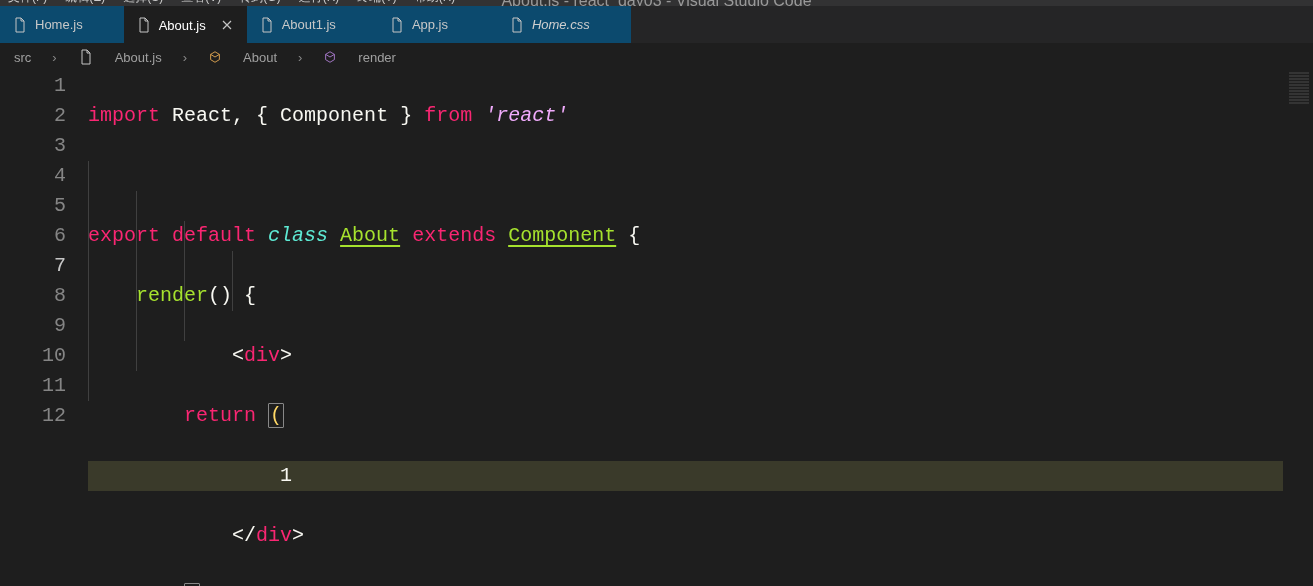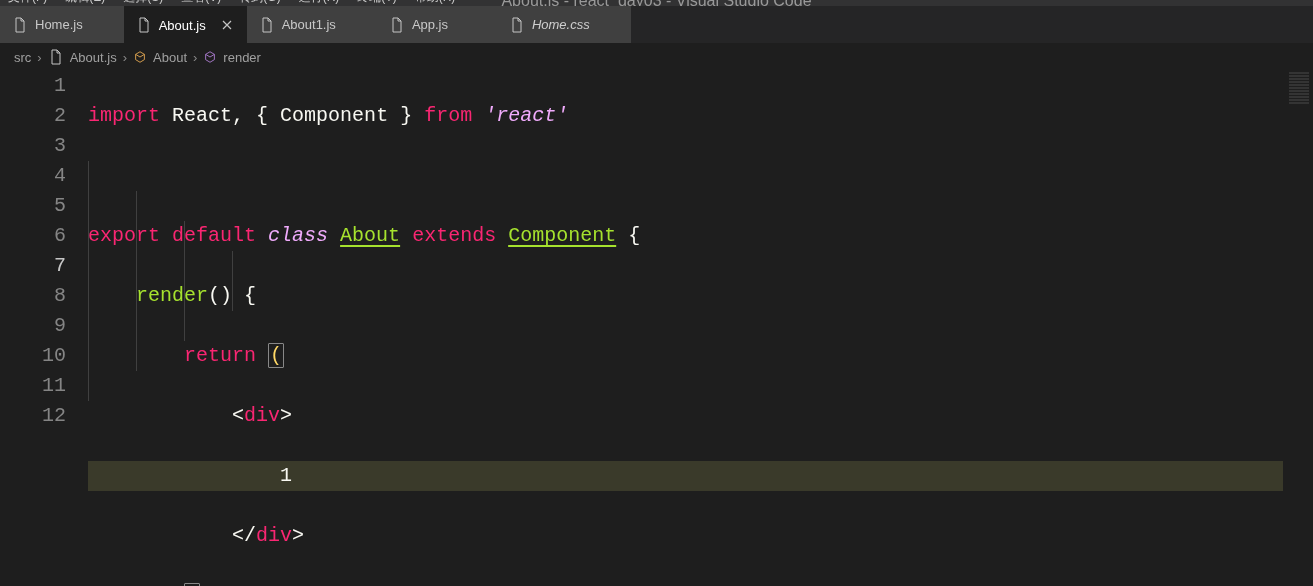--- a/index.html
+++ b/index.html
@@ -39,21 +39,21 @@
     display:flex;
     background:#252526;
     height:37px;
   }
   .tab {
     display:flex;
     align-items:center;
     padding:0 12px;
     gap:7px;
     height:100%;
-    background:#404040;
+    background:#0c4a6e;
     font-size:13px;
     min-width:120px;
     cursor:pointer;
     color:#c8c8c8;
   }
   .tab.active {
     background:#1e1e1e;
     border-top:1px solid #1e1e1e;
     color:#ffffff;
   }
@@ -65,21 +65,21 @@
     border-radius:3px;
   }
   .tab.active .close { visibility:visible; }
   .tab:not(.active) .close { visibility:hidden; }
   .tab.inactive-italic { font-style:italic; color:#cfcfcf; }
   .tabs-rest { flex:1; background:#252526; }
 
   .breadcrumbs {
     display:flex;
     align-items:center;
-    gap:6px;
+    gap:21px;
     font-size:13px;
     padding:4px 14px;
     color:#a0a0a0;
     height:28px;
   }
   .breadcrumbs .chev { color:#888; }
 
   .editor {
     display:flex;
     font-family:Consolas,"Courier New",monospace;
@@ -109,21 +109,21 @@
   .codeline.highlight::after {
     content:"";
     position:absolute;
     right:0;
     height:30px;
     
   }
 
   
   .tk-keyword { color:#f92672; }
-  .tk-ital-key { color:#f0abfc; font-style:italic;text-align:center; }
+  .tk-ital-key { color:#5eead4; font-style:italic;text-align:center; }
   .tk-class { color:#a6e22e; text-decoration: underline; text-decoration-color:#a6e22e; text-underline-offset:4px; }
   .tk-class-nu { color:#a6e22e; }
   .tk-ident { color:#f8f8f2; }
   .tk-brace { color:#f8f8f2; }
   .tk-paren { color:#ffd866; }
   .tk-string { color:#f0abfc;font-style:italic; }
   .tk-tag-br { color:#f8f8f2; }
   .tk-tag-name { color:#f92672; }
   .tk-return { color:#f92672; }
   .tk-import { color:#f92672; }
@@ -276,22 +276,22 @@
     <div class="ln">9</div>
     <div class="ln">10</div>
     <div class="ln">11</div>
     <div class="ln">12</div>
   </div>
   <div class="code">
 <div class="codeline"><span class="tk-import">import</span> <span class="tk-ident">React</span><span class="tk-ident">,</span> <span class="tk-brace">{</span> <span class="tk-ident">Component</span> <span class="tk-brace">}</span> <span class="tk-from">from</span> <span class="tk-string">'react'</span></div>
 <div class="codeline"></div>
 <div class="codeline"><span class="tk-keyword">export</span> <span class="tk-keyword">default</span> <span class="tk-ital-key">class</span> <span class="tk-class">About</span> <span class="tk-extends">extends</span> <span class="tk-class">Component</span> <span class="tk-brace">{</span></div>
 <div class="codeline">    <span class="tk-class-nu">render</span><span class="tk-ident">()</span> <span class="tk-brace">{</span></div>
+<div class="codeline">            <span class="tk-tag-br">&lt;</span><span class="tk-tag-name">div</span><span class="tk-tag-br">&gt;</span></div>
 <div class="codeline">        <span class="tk-return">return</span> <span class="bracket-box tk-paren">(</span></div>
-<div class="codeline">            <span class="tk-tag-br">&lt;</span><span class="tk-tag-name">div</span><span class="tk-tag-br">&gt;</span></div>
 <div class="codeline highlight">                <span class="tk-ident">1</span></div>
 <div class="codeline">            <span class="tk-tag-br">&lt;</span><span class="tk-tag-br">/</span><span class="tk-tag-name">div</span><span class="tk-tag-br">&gt;</span></div>
 <div class="codeline">        <span class="bracket-box tk-paren">)</span></div>
 
 
 
 <div class="guides">
   <div class="indent-guide" style="left:0px; top:90px; height:240px;"></div>
   <div class="indent-guide" style="left:48px; top:120px; height:180px;"></div>
   <div class="indent-guide" style="left:96px; top:150px; height:120px;"></div>

